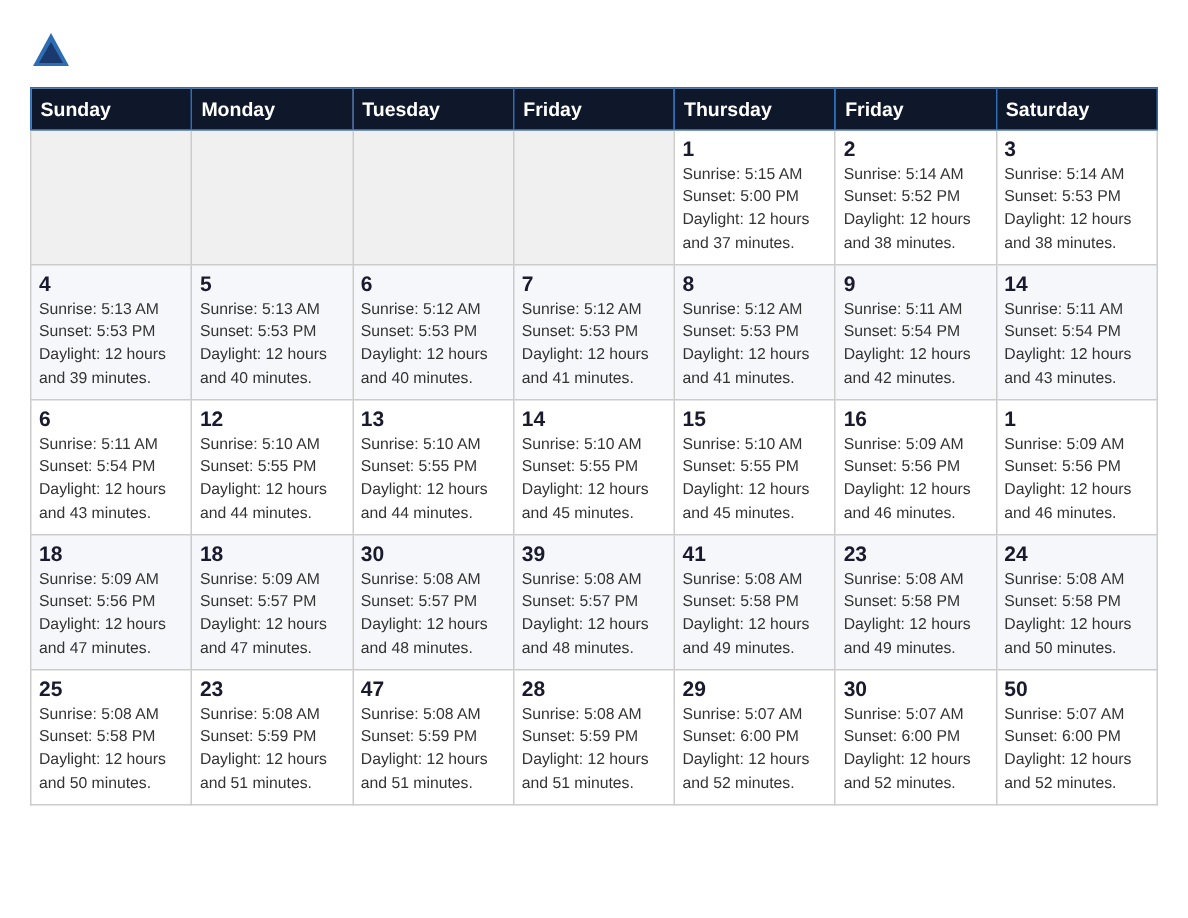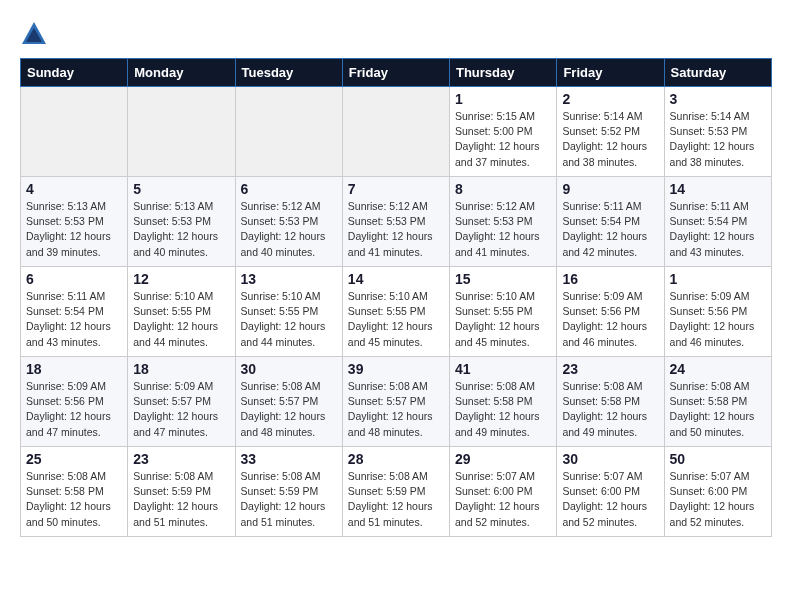--- a/index.html
+++ b/index.html
@@ -320,21 +320,21 @@
 and 50 minutes.</div>
         </td>
         <td>
           <span class="day-num">23</span>
           <div class="day-info" style="white-space: pre-line;">Sunrise: 5:08 AM
 Sunset: 5:59 PM
 Daylight: 12 hours
 and 51 minutes.</div>
         </td>
         <td>
-          <span class="day-num">33</span>
+          <span class="day-num">47</span>
           <div class="day-info" style="white-space: pre-line;">Sunrise: 5:08 AM
 Sunset: 5:59 PM
 Daylight: 12 hours
 and 51 minutes.</div>
         </td>
         <td>
           <span class="day-num">28</span>
           <div class="day-info" style="white-space: pre-line;">Sunrise: 5:08 AM
 Sunset: 5:59 PM
 Daylight: 12 hours

